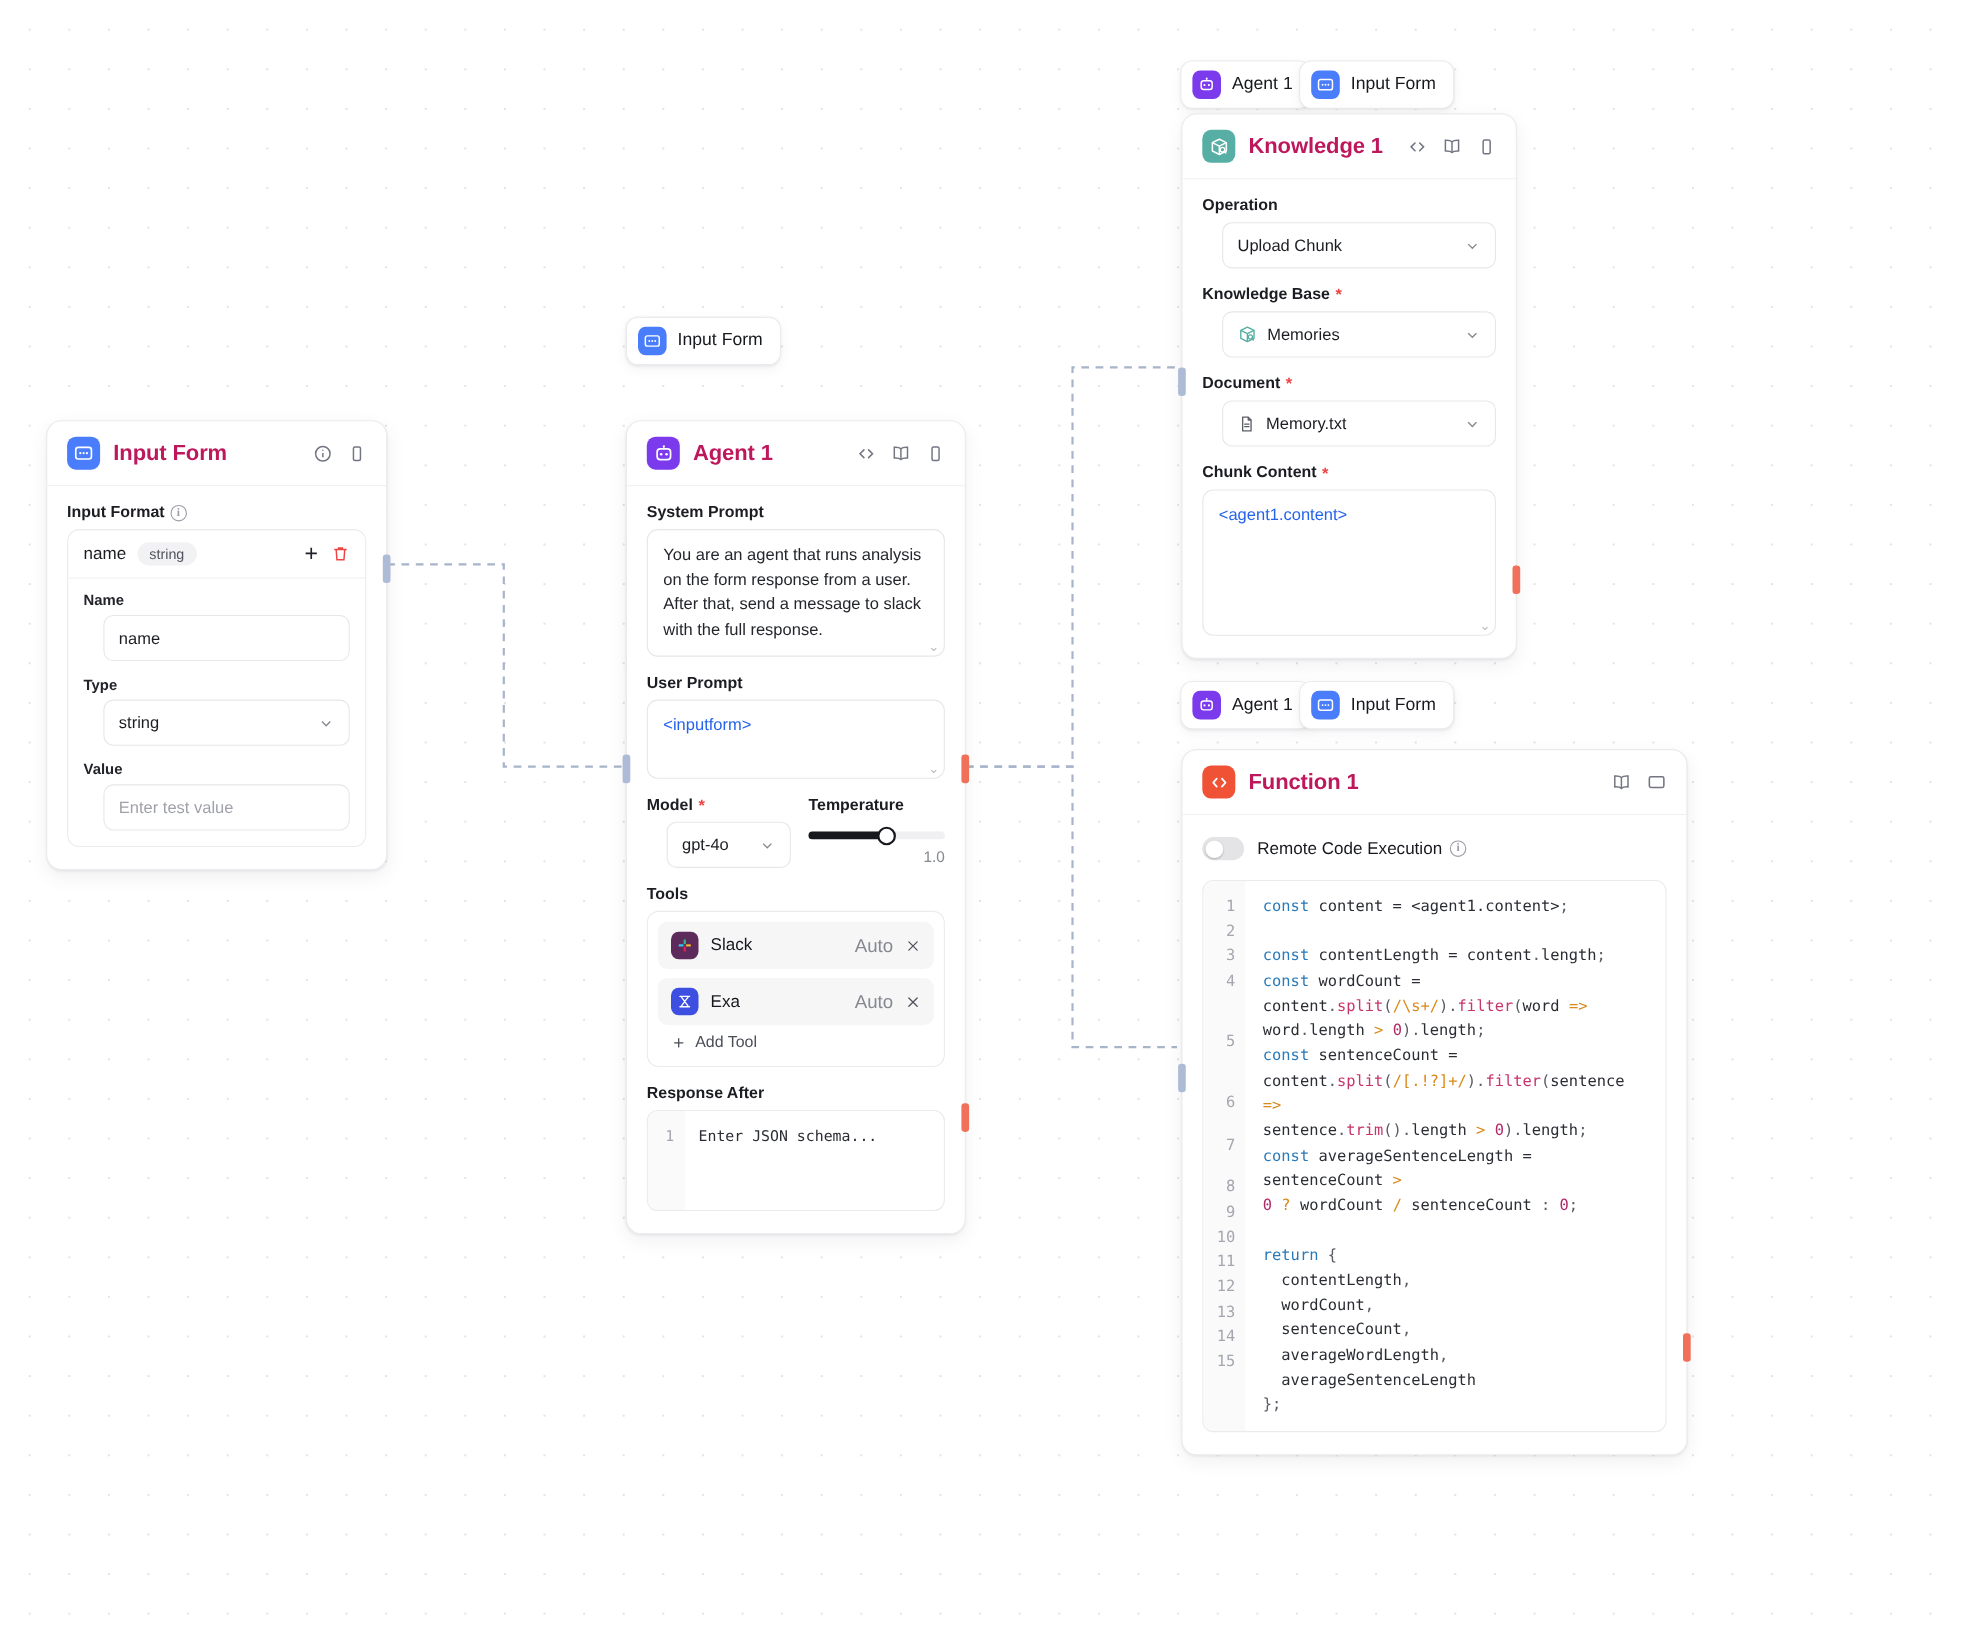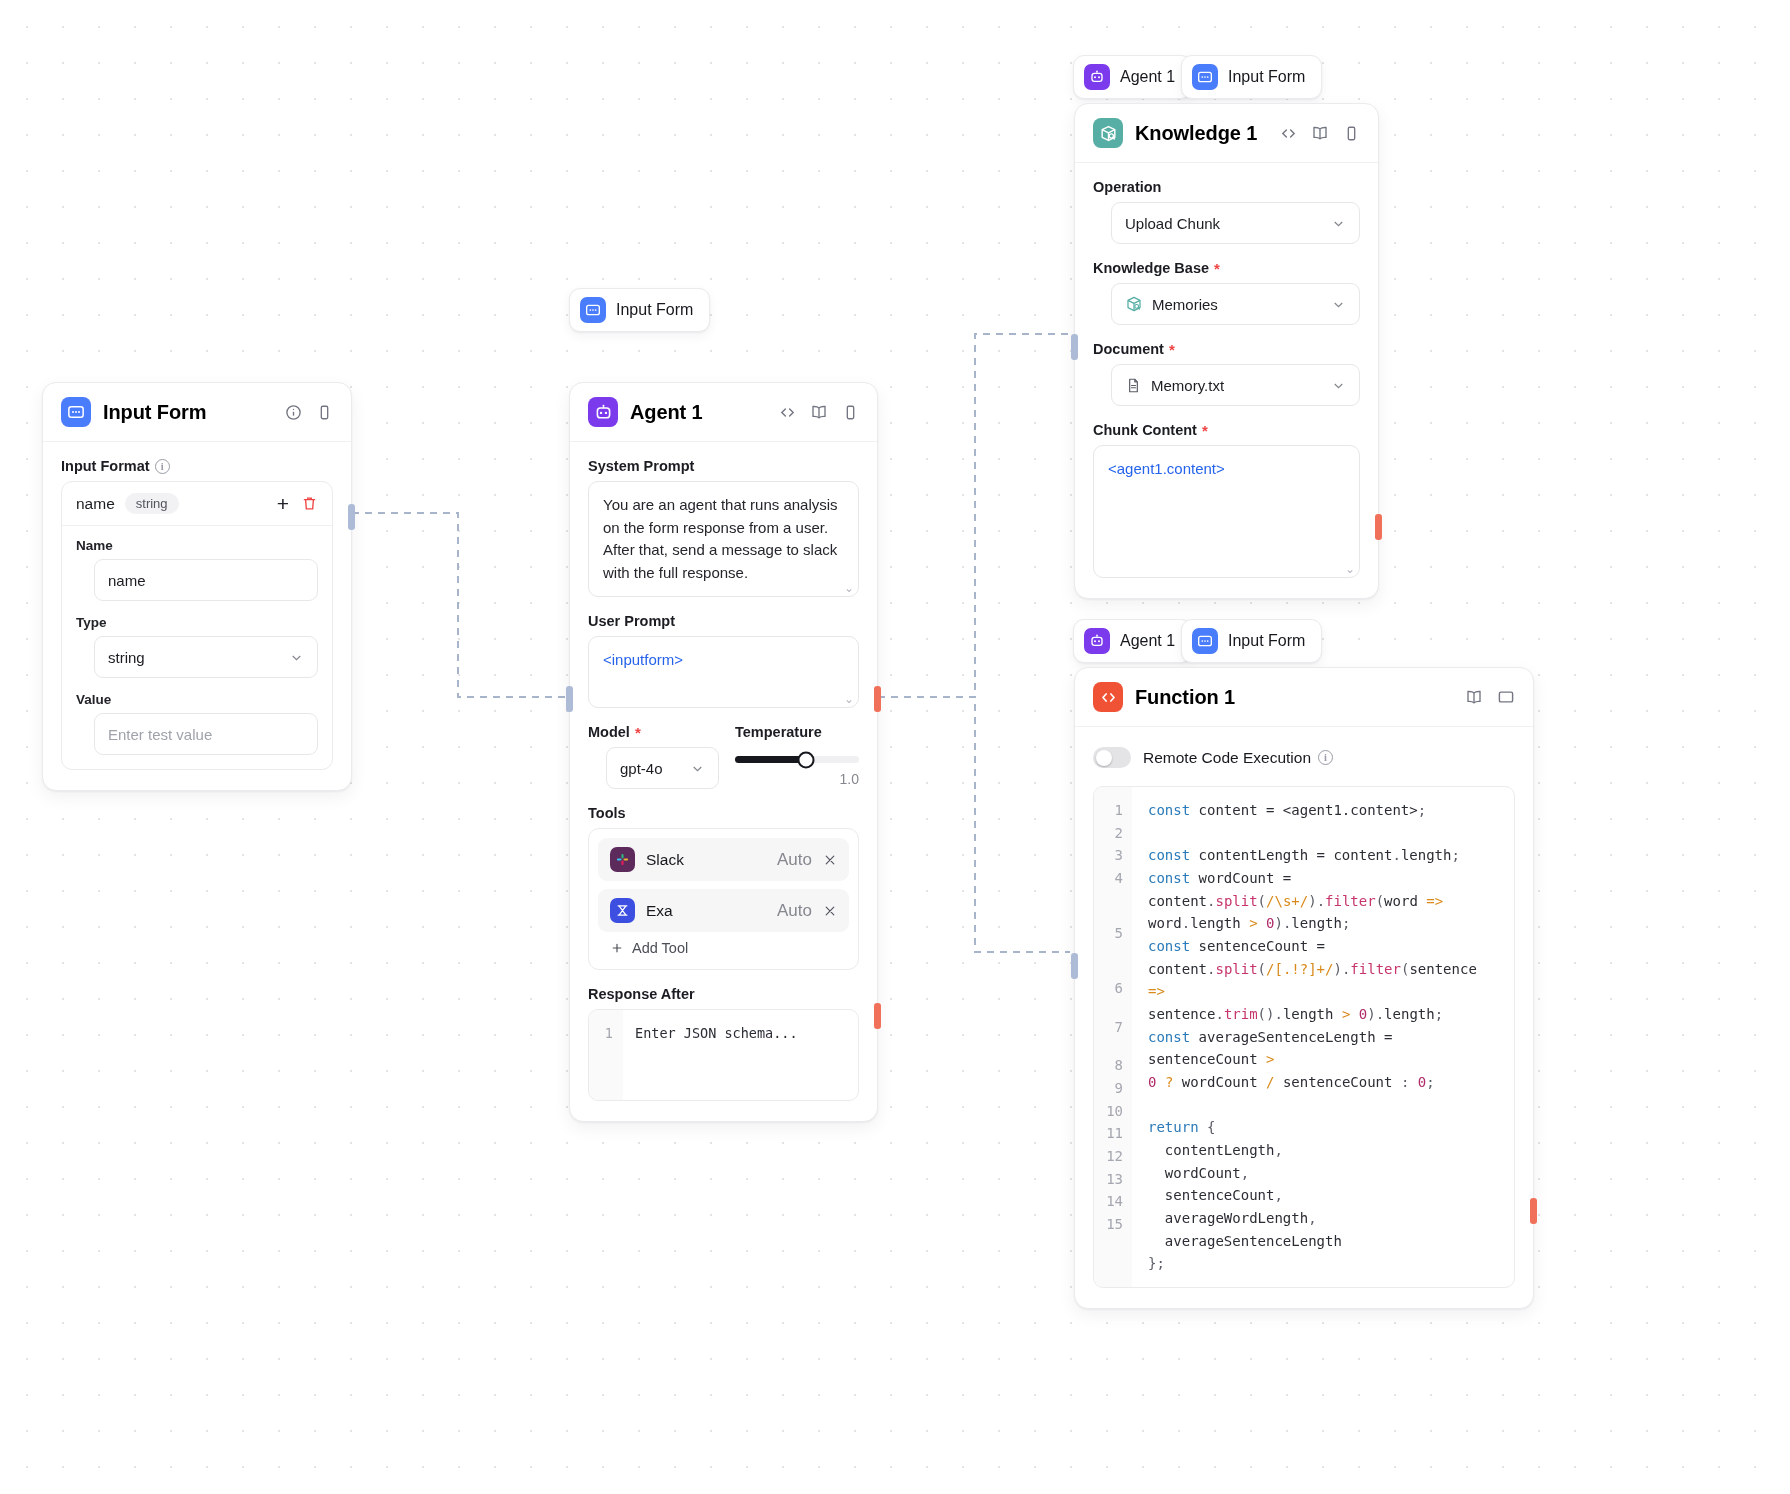--- a/index.html
+++ b/index.html
@@ -33,21 +33,21 @@
   .node-header {
     display: flex;
     align-items: center;
     gap: 12px;
     padding: 14px 18px;
     border-bottom: 1px solid #f0f0f2;
   }
   .node-title {
     font-size: 20px;
     font-weight: 600;
-    color: #000000;
+    color: #be185d;
     letter-spacing: -0.1px;
     flex: 1;
     white-space: nowrap;
   }
   .node-body { padding: 16px 18px 20px 18px; }
 
   
   .nicon {
     width: 30px; height: 30px;
     border-radius: 8px;
@@ -670,21 +670,21 @@
       </div>
       <div class="textarea-box" style="min-height:133px;">
         <span class="tmpl-token">&lt;agent1.content&gt;</span>
         <span class="resize-grip">⌄</span>
       </div>
     </div>
     <div class="port in" style="left:-4px; top:230px; background:#aebbd6;"></div>
     <div class="port out" style="right:-4px; top:410px;"></div>
   </div>
 
-  <div class="node" style="left:1074px; top:667px; width:460px;">
+  <div class="node" style="left:1074px; top:681px; width:460px;">
     <div class="node-header">
       <span class="nicon function">
         <svg width="19" height="19" viewBox="0 0 24 24" fill="none" stroke="#fff" stroke-width="2.1" stroke-linecap="round" stroke-linejoin="round">
             <path d="M9 7.5l-4 4.5 4 4.5M15 7.5l4 4.5-4 4.5"></path>
           </svg>
       </span>
       <span class="node-title">Function 1</span>
       <span class="hdr-icons">
         <span>
           <svg width="18" height="18" viewBox="0 0 24 24" fill="none" stroke="#737682" stroke-width="1.8">

